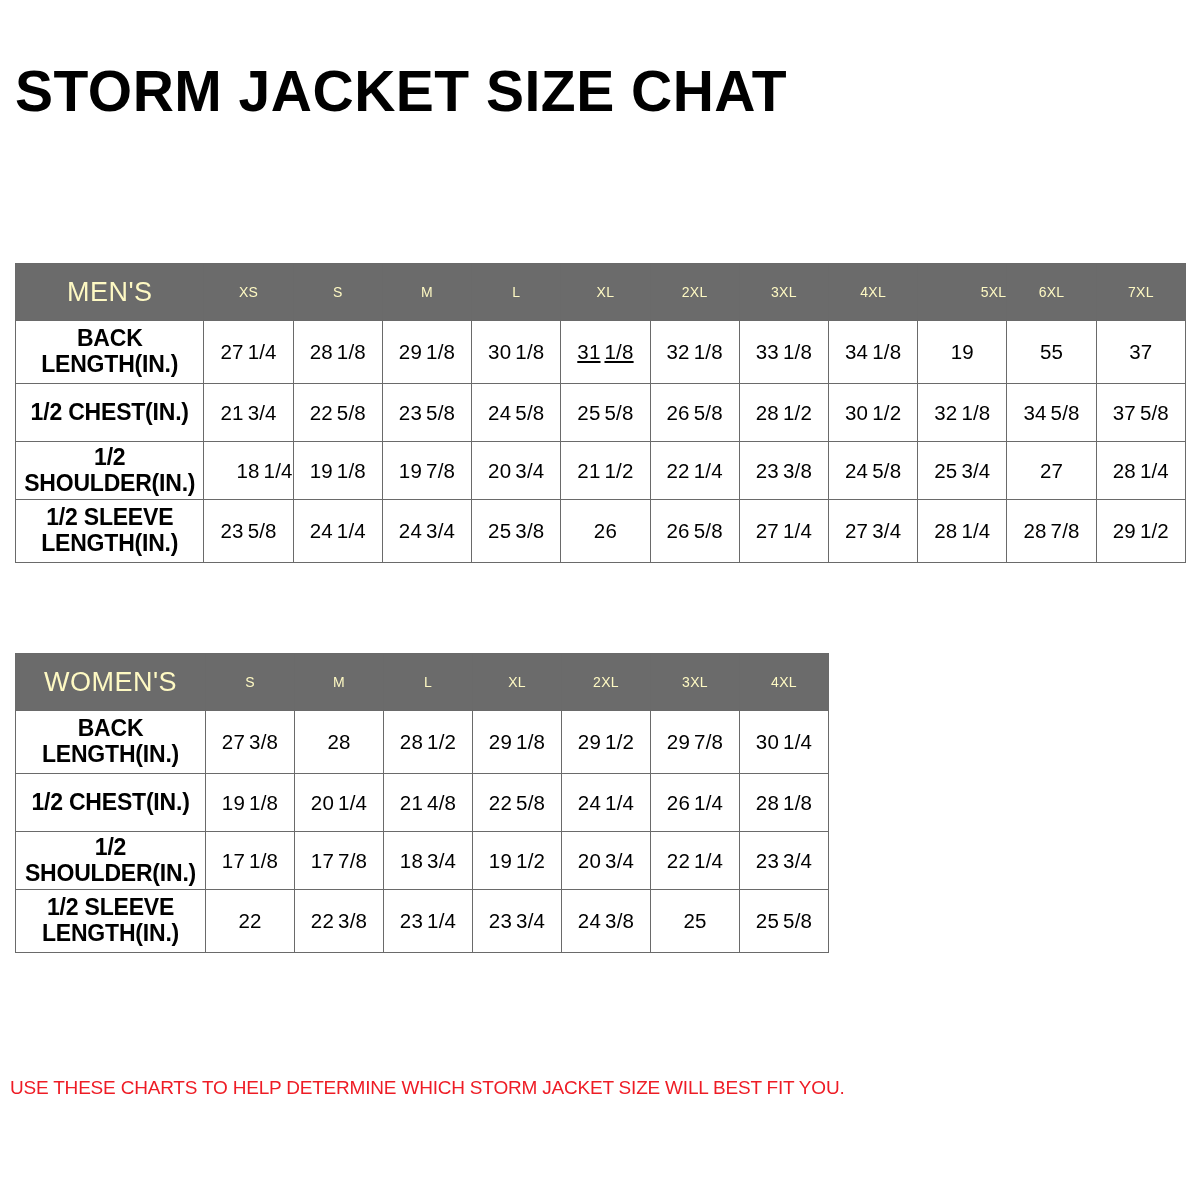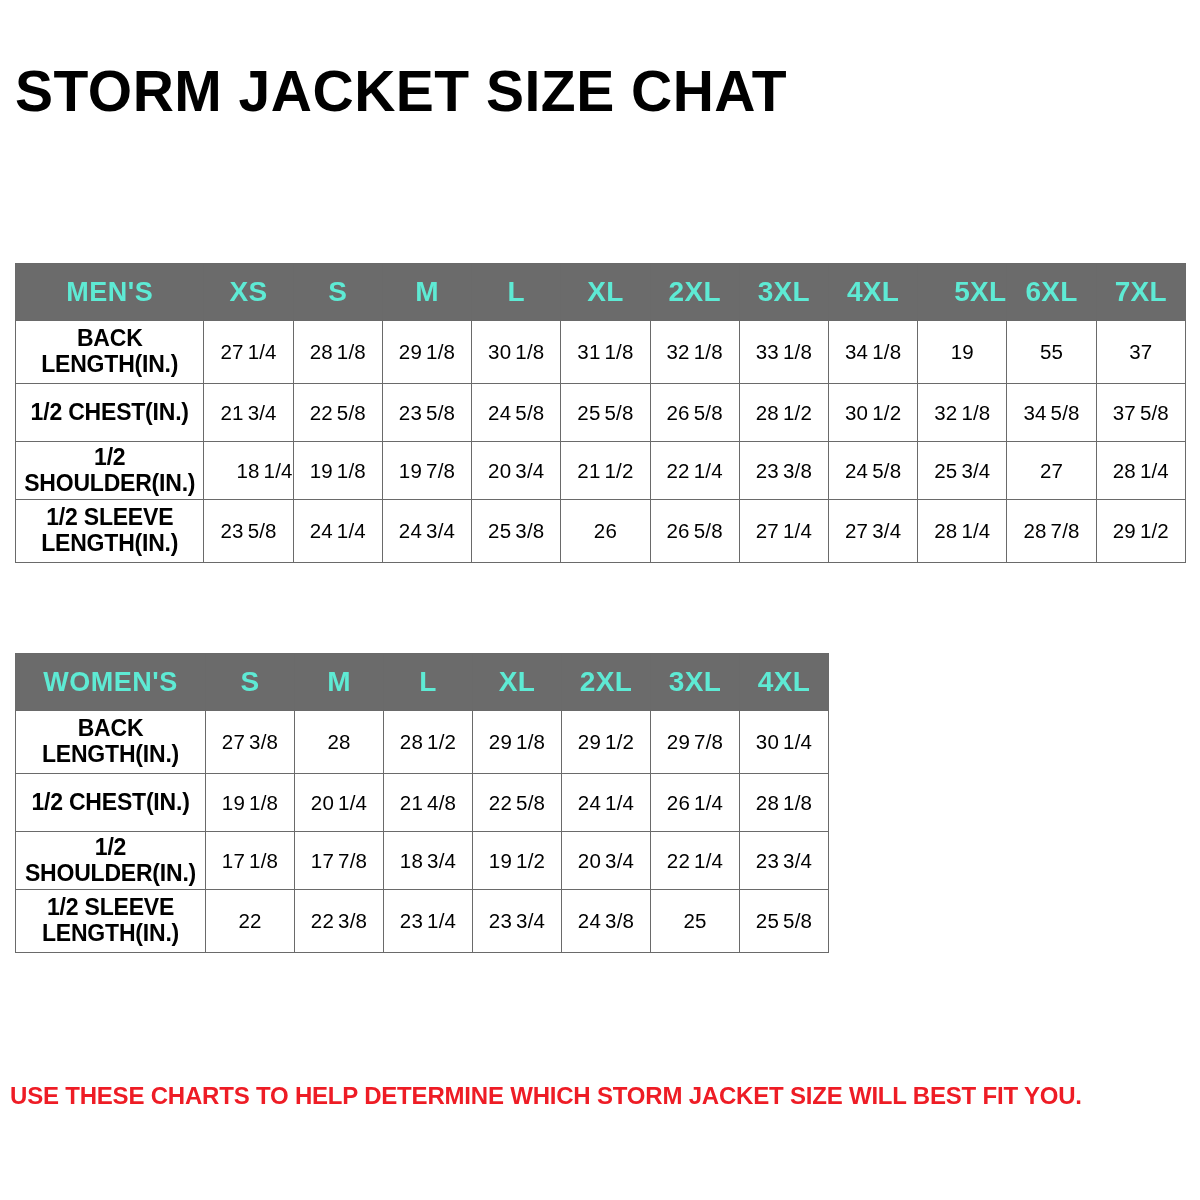--- a/index.html
+++ b/index.html
@@ -47,22 +47,22 @@
     line-height: 1.32;
     letter-spacing: -0.1px;
   }
 
   
   .note-bottom {
     position: absolute;
     left: 10px;
     top: 1058px;
     width: 1180px;
-    font-size: 24px;
-    font-weight: 700;
+    font-size: 19px;
+    font-weight: 400;
     letter-spacing: -0.2px;
     line-height: 1.2;
     white-space: nowrap;
   }
 
   
   .size-table {
     position: absolute;
     border-collapse: collapse;
     table-layout: fixed;
@@ -70,30 +70,30 @@
   }
   .size-table th,
   .size-table td {
     border: 1px solid #6a6a6a;
     padding: 0;
     text-align: center;
     vertical-align: middle;
   }
   .size-table thead th {
     background: #6b6b6b;
-    color: #5eead4;
-    font-weight: 700;
+    color: #fef9c3;
+    font-weight: 400;
     border-color: #5d5d5d;
   }
   .size-table thead th.head-label {
     font-size: 27px;
     letter-spacing: 0.5px;
   }
   .size-table thead th.head-size {
-    font-size: 28px;
+    font-size: 14px;
     letter-spacing: 0.3px;
   }
   .size-table tbody th.row-label {
     font-weight: 700;
     color: #000;
     background: #ffffff;
     font-size: 23px;
     line-height: 1.12;
     padding: 0 2px;
     letter-spacing: -0.2px;
@@ -167,21 +167,21 @@
           <th class="head-size" style="background: rgb(107, 107, 107); border-color: rgb(106, 106, 106);">7XL</th>
         </tr>
     </thead>
     <tbody>
         <tr class="tall">
           <th class="row-label" style="border-color: rgb(106, 106, 106);"><span>BACK</span><br><span>LENGTH(IN.)</span></th>
           <td class="cell" style="border-color: rgb(106, 106, 106);">27<span class="frac-gap"></span>1/4</td>
           <td class="cell" style="border-color: rgb(106, 106, 106);">28<span class="frac-gap"></span>1/8</td>
           <td class="cell" style="border-color: rgb(106, 106, 106);">29<span class="frac-gap"></span>1/8</td>
           <td class="cell" style="border-color: rgb(106, 106, 106);">30<span class="frac-gap"></span>1/8</td>
-          <td class="cell" style="border-color: rgb(106, 106, 106);">31<span class="frac-gap"></span>1/8</td>
+          <td class="cell" style="border-color: rgb(106, 106, 106); text-decoration: underline;">31<span class="frac-gap"></span>1/8</td>
           <td class="cell" style="border-color: rgb(106, 106, 106);">32<span class="frac-gap"></span>1/8</td>
           <td class="cell" style="border-color: rgb(106, 106, 106);">33<span class="frac-gap"></span>1/8</td>
           <td class="cell" style="border-color: rgb(106, 106, 106);">34<span class="frac-gap"></span>1/8</td>
           <td class="cell" style="border-color: rgb(106, 106, 106);">19</td>
           <td class="cell" style="border-color: rgb(106, 106, 106);">55</td>
           <td class="cell" style="border-color: rgb(106, 106, 106);">37</td>
         </tr>
         <tr>
           <th class="row-label" style="border-color: rgb(106, 106, 106);"><span>1/2  CHEST(IN.)</span></th>
           <td class="cell" style="border-color: rgb(106, 106, 106);">21<span class="frac-gap"></span>3/4</td>

